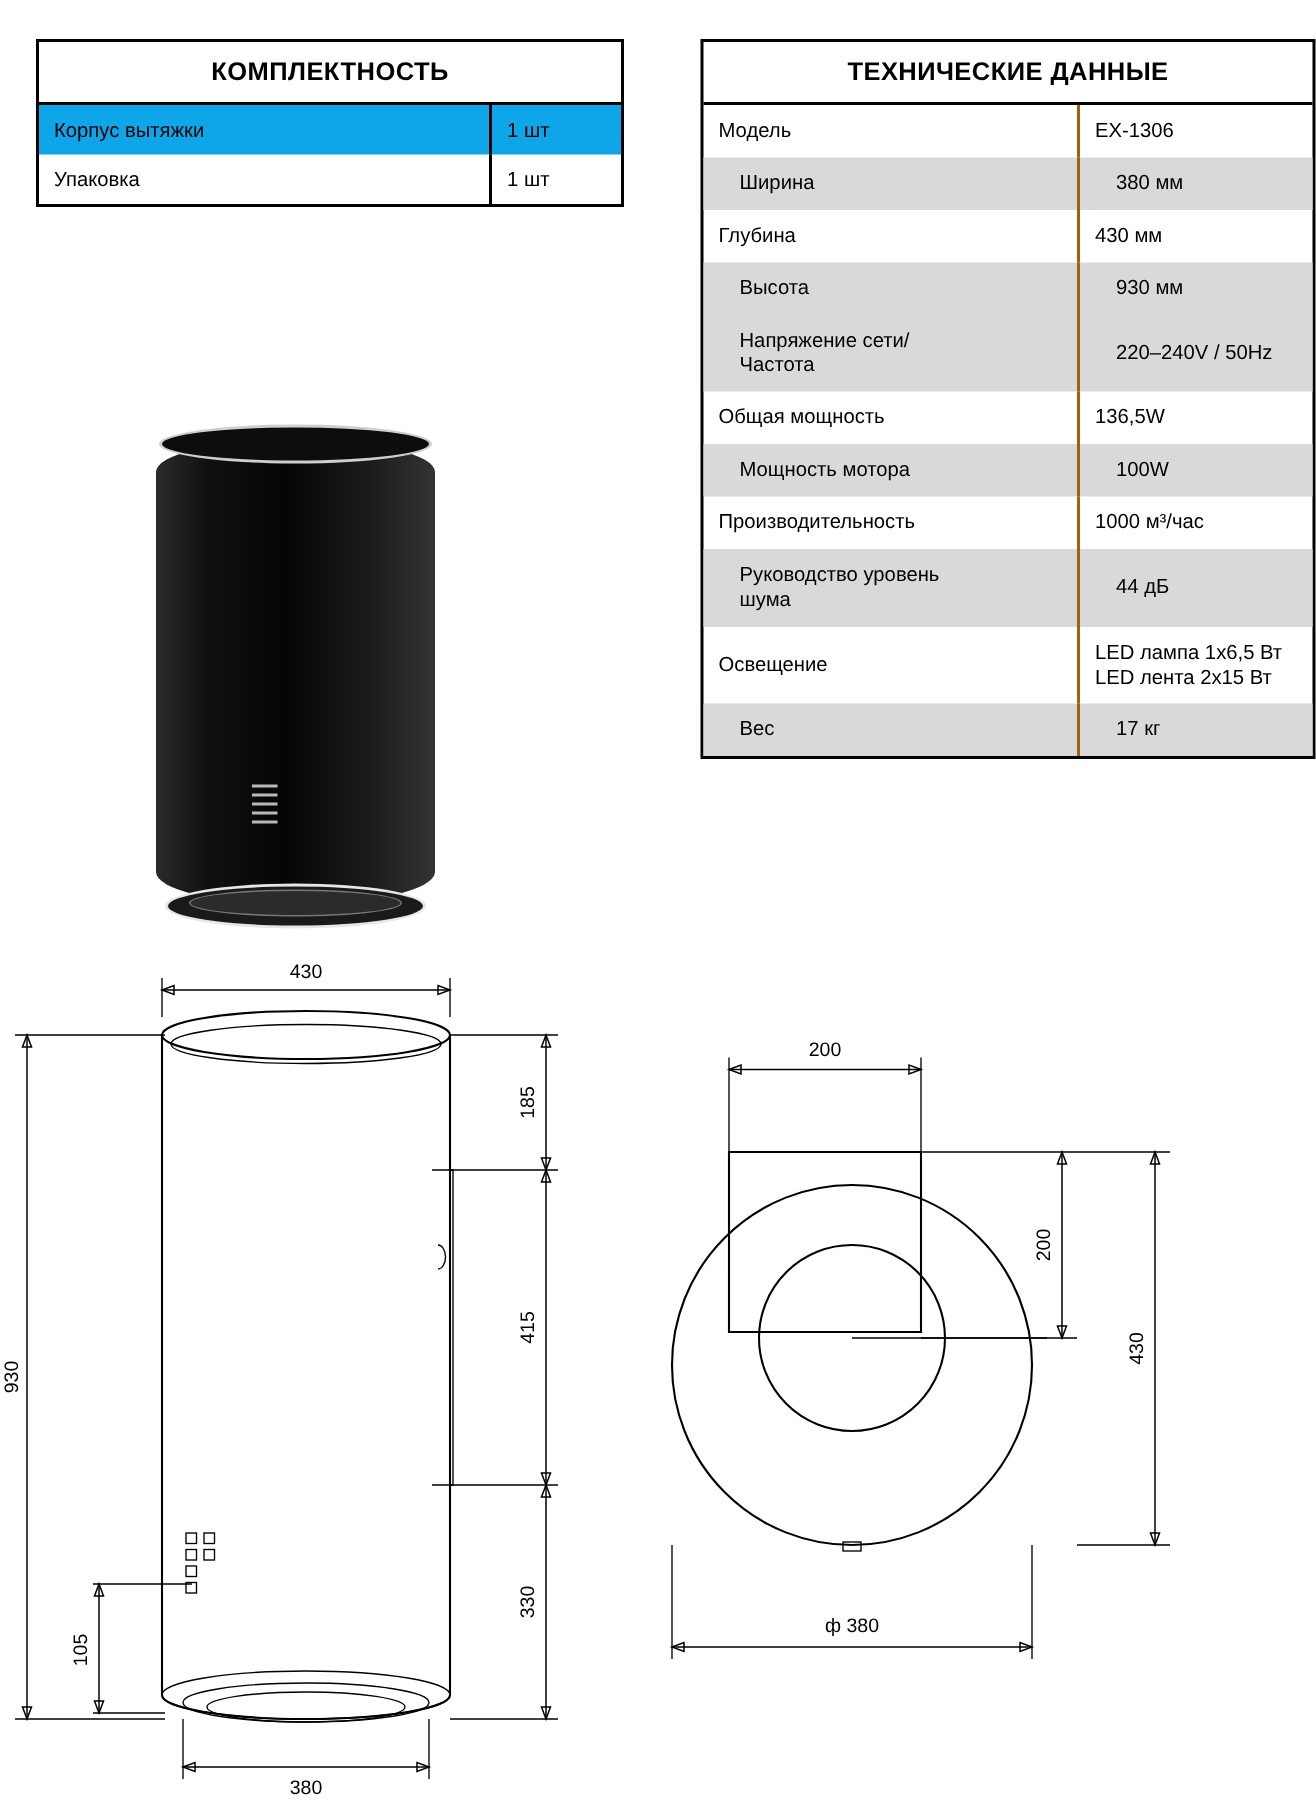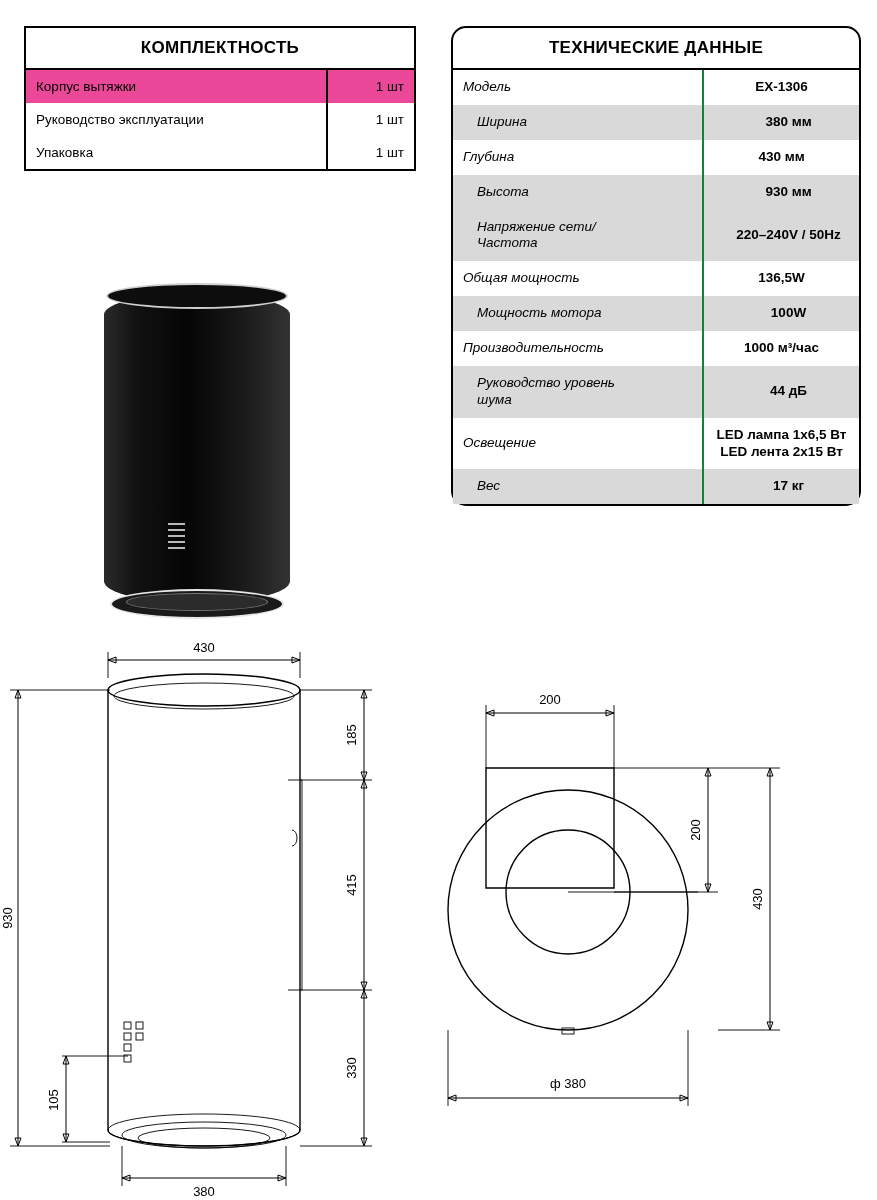--- a/index.html
+++ b/index.html
@@ -45,41 +45,38 @@
   #kit-table {
     left: 24px;
     top: 26px;
     width: 388px;
   }
   #kit-table td.label {
     width: 280px;
     border-right: 2px solid #000;
   }
   #kit-table td.qty {
-    text-align: right;
-  }
-  #kit-table tr.shaded td { background: #ec4899; }
+    text-align: left;
+  }
+  #kit-table tr.shaded td { background: #0ea5e9; }
 
   
   #tech-table {
-    left: 451px;
+    left: 467px;
     top: 26px;
     width: 406px;
-    border-radius: 15px;
   }
   #tech-table td.label {
     width: 215px;
-    border-right: 2px solid #15803d;
+    border-right: 2px solid #a16207;
     line-height: 1.25;
-    font-style: italic;
   }
   #tech-table td.value {
-    text-align: center;
+    text-align: left;
     line-height: 1.25;
-    font-weight: bold;
   }
   #tech-table tr.shaded td { background: #d9d9d9; padding-left: 24px; }
   .two-line { display: block; }
 
   
   #product-photo {
     position: absolute;
     left: 104px;
     top: 283px;
     width: 186px;
@@ -165,24 +162,20 @@
 <body>
 
 <div class="tbl" id="kit-table">
   <table>
     <tbody>
         <tr class="title-row">
       <td colspan="2">КОМПЛЕКТНОСТЬ</td>
     </tr>
     <tr class="shaded">
       <td class="label">Корпус вытяжки</td>
-      <td class="qty">1 шт</td>
-    </tr>
-    <tr>
-      <td class="label">Руководство эксплуатации</td>
       <td class="qty">1 шт</td>
     </tr>
     <tr>
       <td class="label">Упаковка</td>
       <td class="qty">1 шт</td>
     </tr>
   </tbody>
     </table>
 </div>
 

